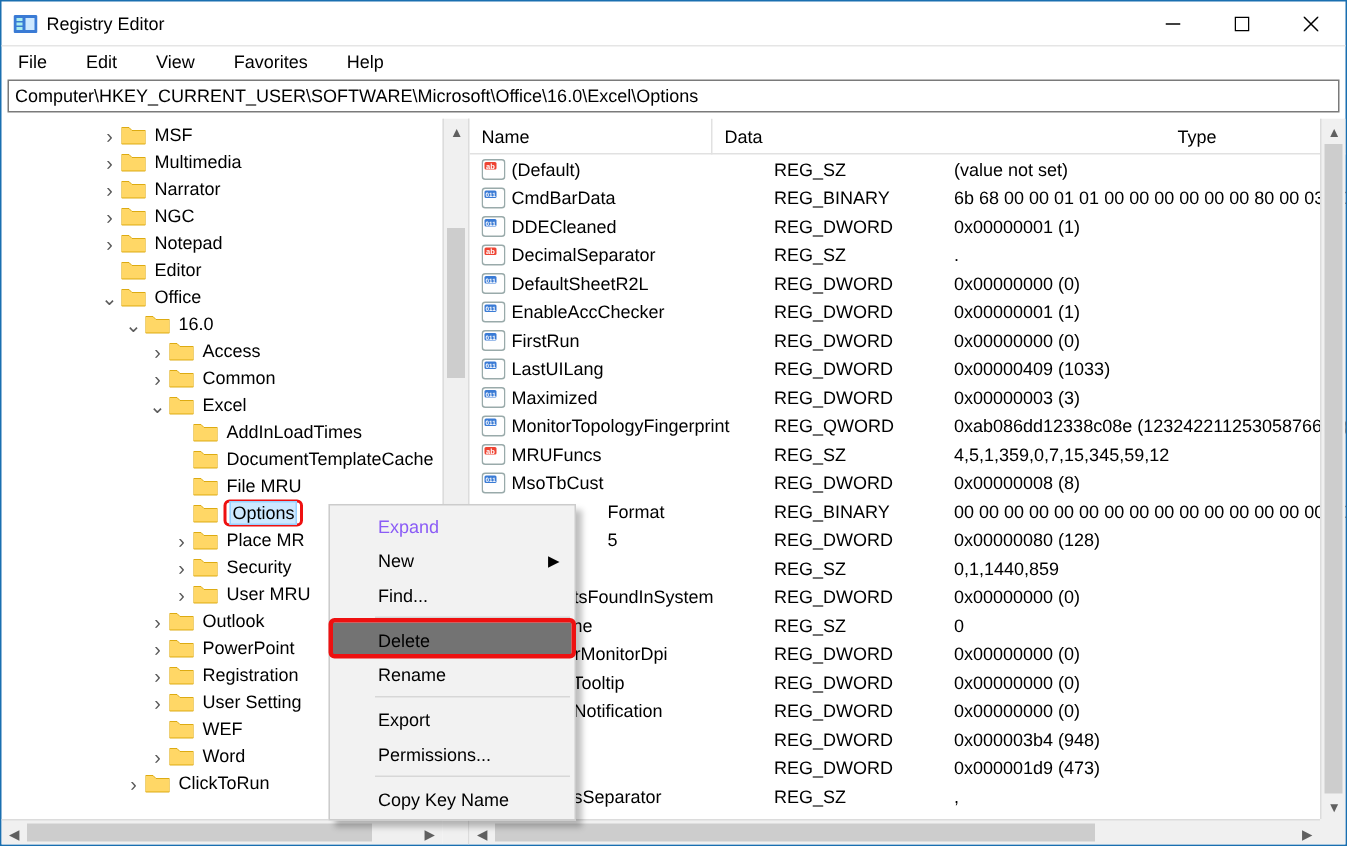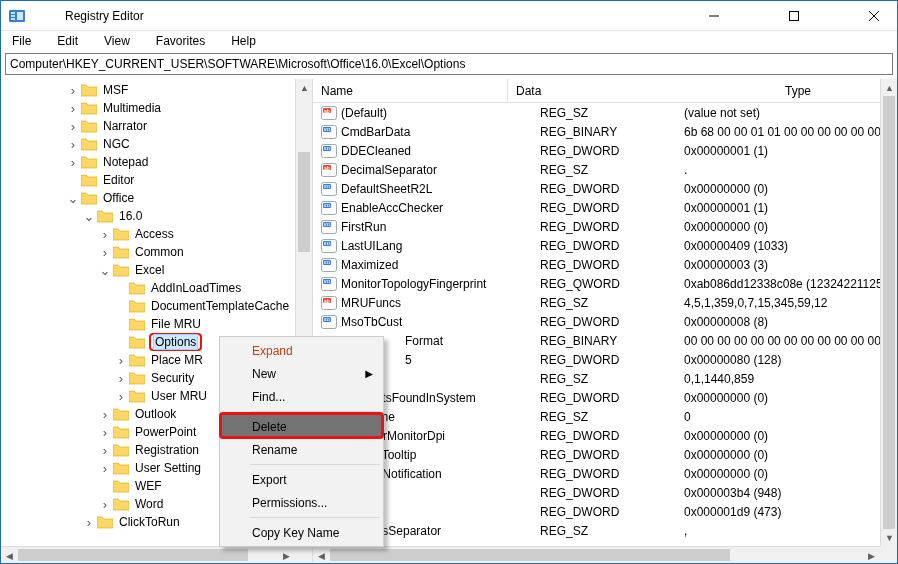--- a/index.html
+++ b/index.html
@@ -1,18 +1,18 @@
 <!DOCTYPE html>
 <html><head>
 <meta charset="utf-8">
 <style>
   * { box-sizing: border-box; }
   html, body { margin:0; padding:0; font-family: "Segoe UI", Tahoma, sans-serif; font-size:12px; background:#fff; }
   .window { width:898px; height:564px; border:1px solid #1a6fb0; position:relative; background:#fff; }
-  .titlebar { height:30px; display:flex; align-items:center; border-bottom:1px solid #e5e5e5;gap:34px; }
+  .titlebar { height:30px; display:flex; align-items:center; border-bottom:1px solid #e5e5e5; }
   .titlebar .appicon { width:16px; height:16px; margin:0 6px 0 8px; }
   .titlebar .title { flex:0 0 auto; font-size:12px; }
   .titlebar .spacer { flex:1; }
   .winbtn { width:46px; height:30px; display:flex; align-items:center; justify-content:center; }
   .menubar { height:20px; display:flex; align-items:center; padding:0 4px; gap:12px; }
   .menubar .mi { padding:1px 7px; }
   .addrbar { height:22px; border:1px solid #7a7a7a; margin:2px 4px 4px 4px; padding:1px 4px; font-size:12px; line-height:18px; overflow:hidden; white-space:nowrap; }
   .content { position:absolute; top:78px; left:0; right:0; bottom:0; display:flex; }
   .treepane { width:312px; border-right:1px solid #dcdcdc; position:relative; overflow:hidden; }
   .listpane { flex:1; position:relative; overflow:hidden; }
@@ -25,33 +25,33 @@
   .tree { padding:2px 0 0 0; overflow:hidden; }
   .trow { height:18px; display:flex; align-items:center; white-space:nowrap; }
   .tw { display:inline-flex; width:16px; justify-content:center; color:#5b5b5b; font-size:13px; line-height:1;}
   .tw.blank { color:transparent; }
   .ficon { width:16px; height:14px; margin-right:4px; }
   .tlabel { padding:0 2px; }
   .tlabel.sel { background:#cde8ff; border:1px solid #99d1ff; padding:0 1px; }
   .highlight-box { border:2px solid #e11; border-radius:4px; }
   .listheader { height:24px; display:flex; align-items:center; border-bottom:1px solid #e1e1e1; font-size:12px; position:relative; }
   .col { padding:3px 8px; border-right:1px solid #e1e1e1; height:24px; display:flex; align-items:center; }
-  .col.name { width:195px; }
+  .col.name { width:162px; }
   .col.type { width:120px; }
   .col.data { flex:1; border-right:none; }
   .rows { }
-  .lrow { height:19px; display:flex; align-items:center; white-space:nowrap;gap:24px; }
+  .lrow { height:19px; display:flex; align-items:center; white-space:nowrap; }
   .lrow .c { padding:0 8px; overflow:hidden; text-overflow:clip; }
   .lrow .c.name { width:195px; display:flex; align-items:center; }
   .lrow .c.type { width:120px; }
   .lrow .c.data { flex:1; }
   .vicon { width:16px; height:16px; margin-right:4px; flex-shrink:0; }
   .ctxmenu { position:absolute; left:218px; top:335px; width:165px; background:#f2f2f2; border:1px solid #cccccc; box-shadow:4px 4px 4px rgba(0,0,0,0.25); padding:2px; z-index:50; }
   .ctxitem { height:23px; display:flex; align-items:center; padding:0 30px 0 30px; position:relative; font-size:12px; }
-  .ctxitem.disabled { color:#c2410c; }
+  .ctxitem.disabled { color:#8b5cf6; }
   .ctxitem.hover { background:#737373; }
   .ctxsep { height:1px; background:#d7d7d7; margin:3px 1px 3px 28px; }
   .ctxarrow { position:absolute; right:8px; font-size:10px; }
   .ctx-highlight { position:absolute; border:3px solid #e11; border-radius:4px; z-index:60; pointer-events:none; }
 </style>
 </head>
 <body>
 
 <svg width="0" height="0" style="position:absolute">
   <defs>

